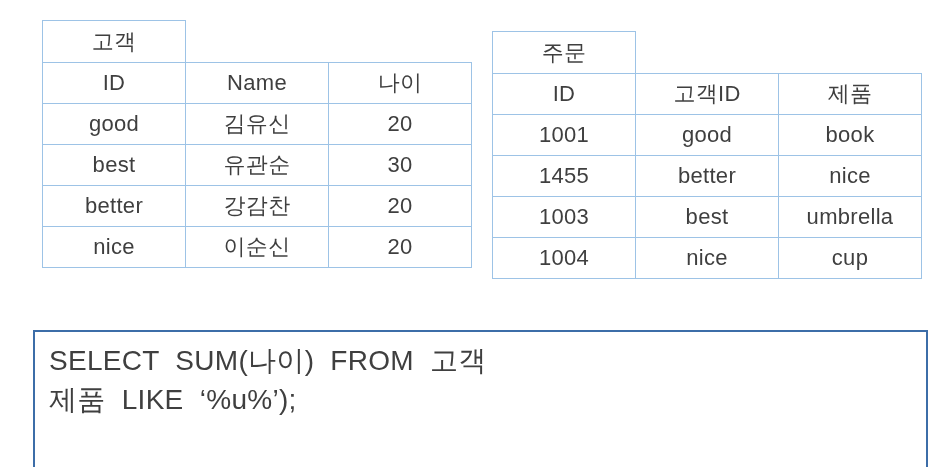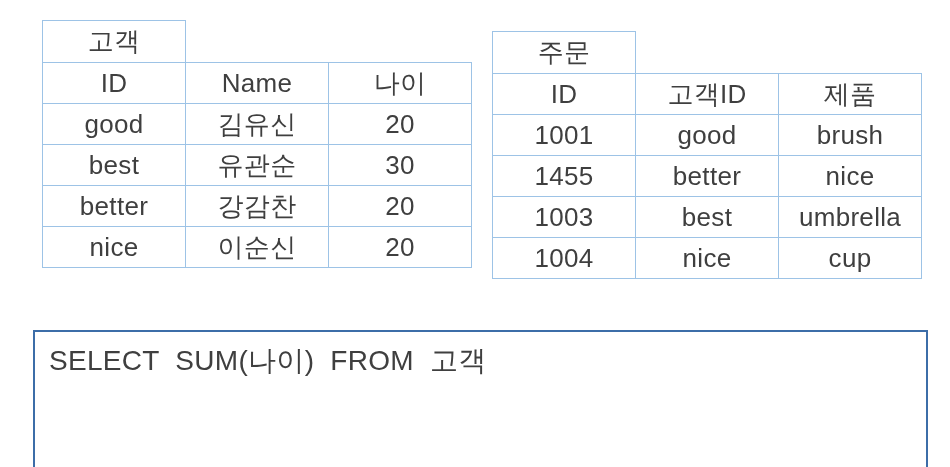--- a/index.html
+++ b/index.html
@@ -20,21 +20,21 @@
   .db-table table{
     border-collapse:collapse;
     table-layout:fixed;
     width:430px;
   }
   .db-table td,.db-table th{
     border:1px solid var(--table-border);
     height:40px;
     text-align:center;
     vertical-align:middle;
-    font-size:26px;
+    font-size:22px;
     font-weight:normal;
     color:var(--ink);
     padding:0;
     letter-spacing:0.3px;
     background:#ffffff;
   }
   tr.title-row td{
     border:none;
     height:41px;
     background:transparent;
@@ -113,21 +113,21 @@
           <td></td>
         </tr>
         <tr>
           <th>ID</th>
           <th>고객ID</th>
           <th>제품</th>
         </tr>
         <tr>
           <td>1001</td>
           <td>good</td>
-          <td>brush</td>
+          <td>book</td>
         </tr>
         <tr>
           <td>1455</td>
           <td>better</td>
           <td>nice</td>
         </tr>
         <tr>
           <td>1003</td>
           <td>best</td>
           <td>umbrella</td>
@@ -136,15 +136,16 @@
           <td>1004</td>
           <td>nice</td>
           <td>cup</td>
         </tr>
       </tbody>
     </table>
   </div>
 
   <div class="sql-box">
     <div class="sql-line">SELECT SUM(나이) FROM 고객</div>
+    <div class="sql-line">제품 LIKE ‘%u%’);</div>
   </div>
 
 </div>
 
 </body></html>

